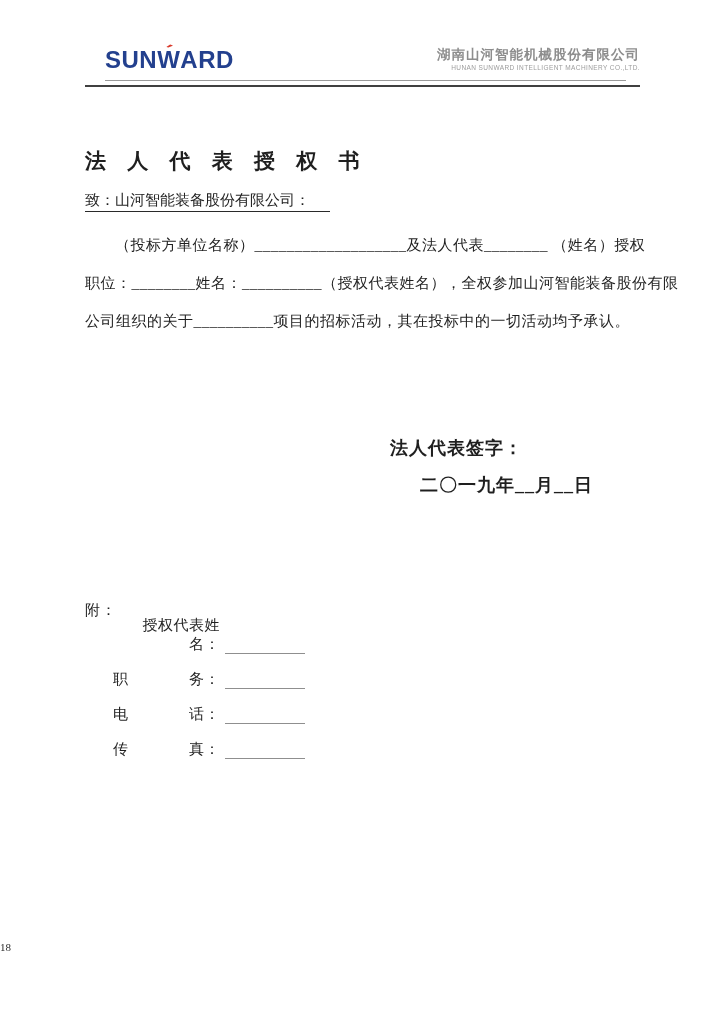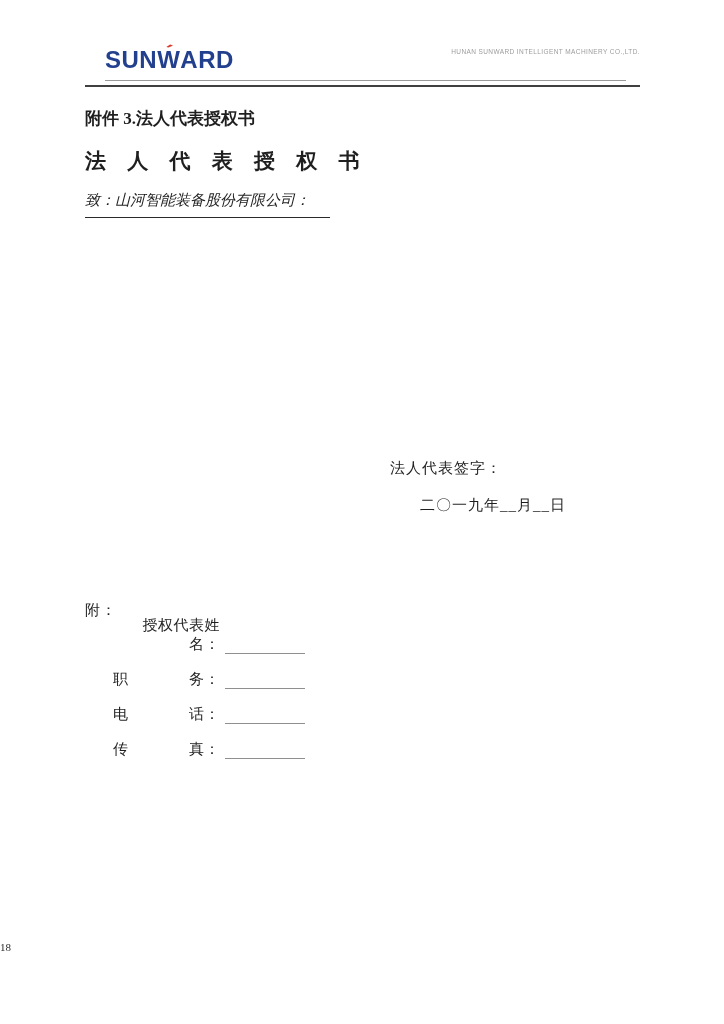--- a/index.html
+++ b/index.html
@@ -41,29 +41,29 @@
   .att-heading{
     position:absolute;left:85px;top:107px;
     font-size:17px;font-weight:bold;white-space:nowrap;
   }
   .main-title{
     position:absolute;left:85px;right:84px;top:147px;
     font-size:21px;font-weight:bold;
     letter-spacing:8px;white-space:nowrap;
   }
   .salutation{position:absolute;left:85px;top:191px;font-size:15px;white-space:nowrap;}
-  .salutation .ul{border-bottom:1.5px solid #2a2a2a;padding-bottom:9px;padding-right:20px;font-style:italic;}
+  .salutation .ul{border-bottom:1.5px solid #2a2a2a;padding-bottom:3px;padding-right:20px;}
   .body-text{
     position:absolute;left:85px;right:84px;top:226px;
     font-size:15px;line-height:38px;
   }
   .body-line{white-space:nowrap;letter-spacing:0.5px;}
   .body-line.indent{text-indent:30px;}
   
-  .sign-block{position:absolute;left:390px;top:450px;font-size:15px;line-height:37px;}
+  .sign-block{position:absolute;left:390px;top:430px;font-size:18px;line-height:37px;font-weight:bold;}
   .sign-line{white-space:nowrap;letter-spacing:1px;}
   .sign-line.in1{margin-left:25px;}
   .sign-line.in2{margin-left:30px;}
   
   .attach{position:absolute;left:85px;top:601px;font-size:15px;}
   .attach-note{height:20px;letter-spacing:1px;}
   .attach-row{height:35px;margin-left:28px;display:flex;align-items:flex-end;padding-bottom:2px;box-sizing:border-box;text-align:right;}
   .att-label{
     display:inline-flex;justify-content:space-between;
     width:107px;letter-spacing:0.5px;
@@ -80,32 +80,37 @@
   }
 </style>
 </head>
 <body>
 
 <div class="page">
 
   <div class="header">
     <div class="logo"><span>SUNW</span><span class="accent">´</span><span>ARD</span></div>
     <div class="company">
+      <div class="company-cn">湖南山河智能机械股份有限公司</div>
       <div class="company-en">HUNAN SUNWARD INTELLIGENT MACHINERY CO.,LTD.</div>
     </div>
     <div class="thin-line"></div>
     <div class="rule"></div>
   </div>
 
-  <div class="att-heading">附件 3.法人代表授权书</div>
 
   <div class="main-title">法 人 代 表 授 权 书</div>
 
   <div class="salutation"><span class="ul">致：山河智能装备股份有限公司：</span></div>
 
+  <div class="body-text">
+    <div class="body-line indent">（投标方单位名称）___________________及法人代表________ （姓名）授权</div>
+    <div class="body-line">职位：________姓名：__________（授权代表姓名），全权参加山河智能装备股份有限</div>
+    <div class="body-line">公司组织的关于__________项目的招标活动，其在投标中的一切活动均予承认。</div>
+  </div>
 
   <div class="sign-block">
     <div class="sign-line">法人代表签字：</div>
     <div class="sign-line in2">二〇一九年__月__日</div>
   </div>
 
   <div class="attach">
     <div class="attach-note">附：</div>
 
     <div class="attach-row">

